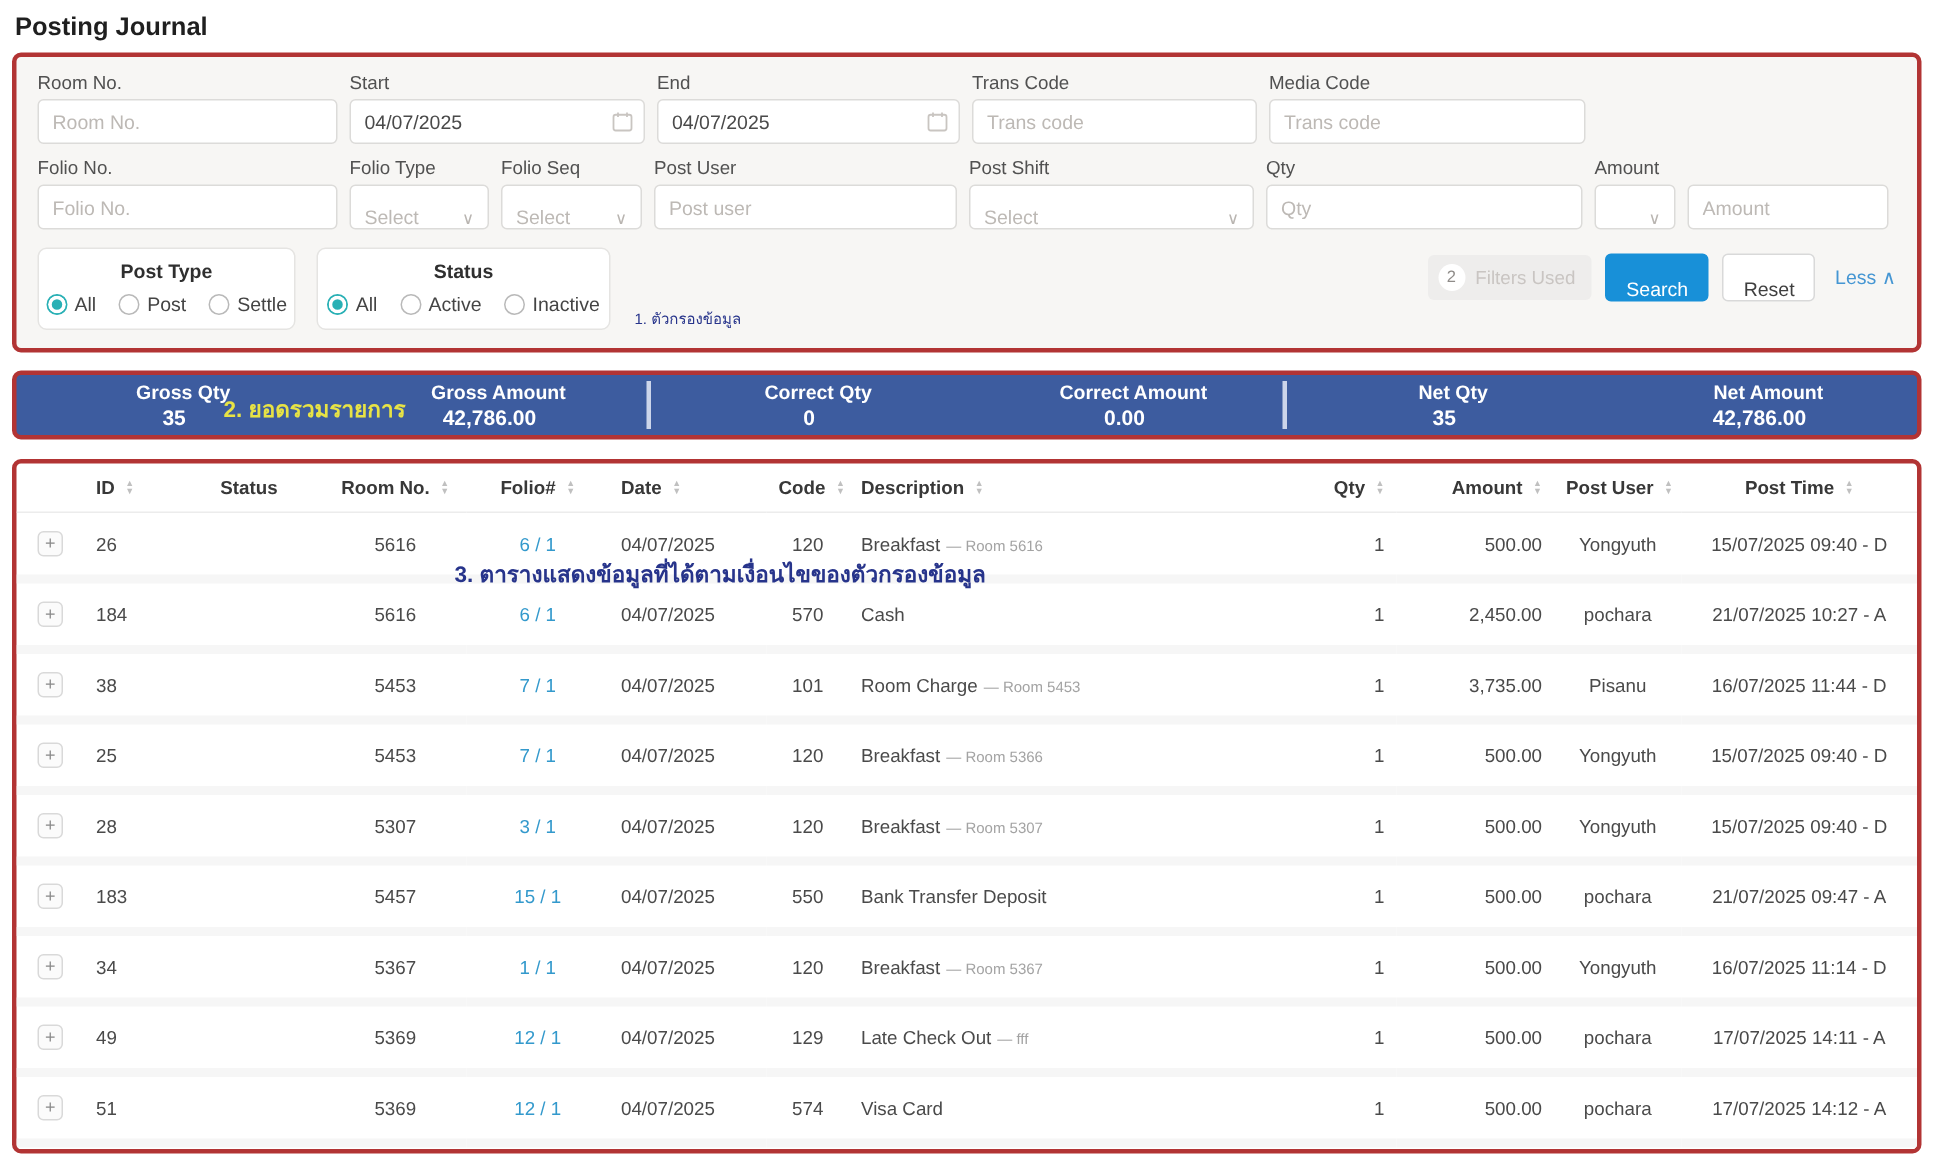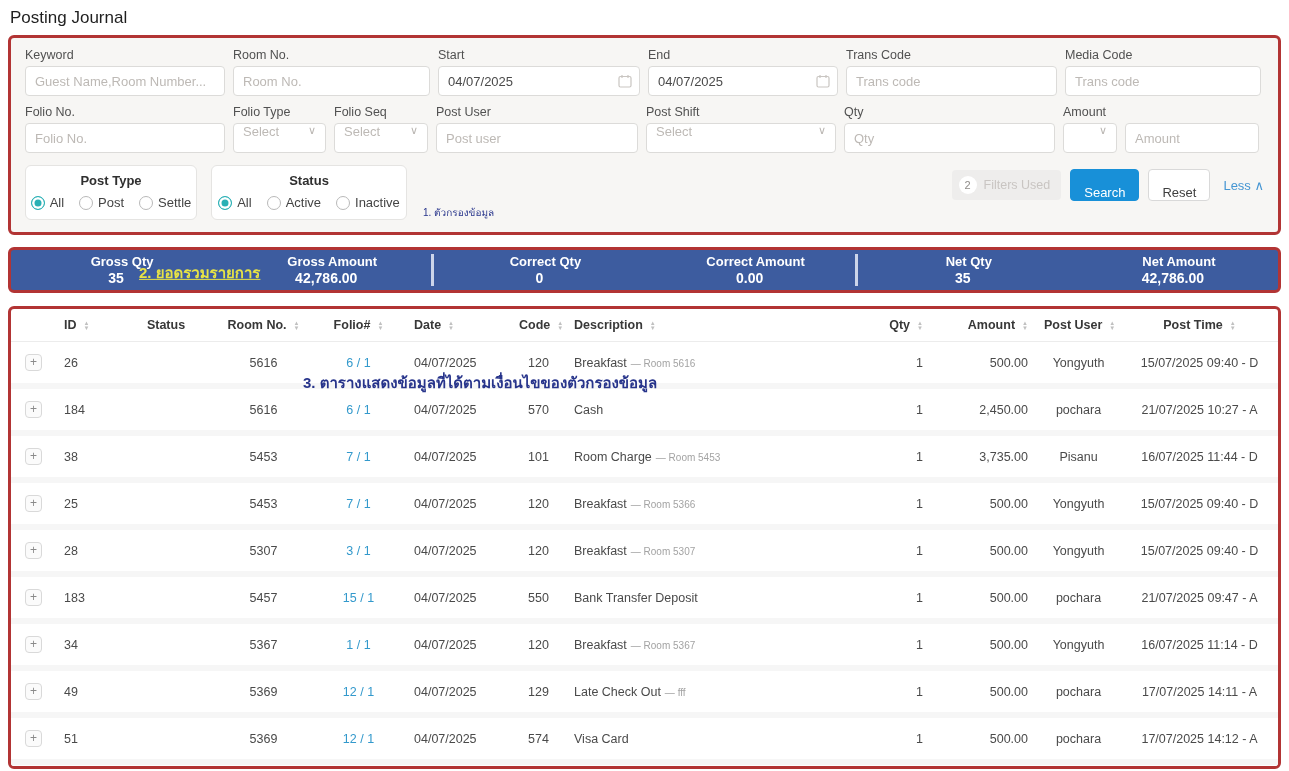--- a/index.html
+++ b/index.html
@@ -8,31 +8,31 @@
     --annotation-blue:#27348b;
     --annotation-yellow:#e7e345;
     --link-blue:#3399cc;
     --search-blue:#1890d8;
     --radio-teal:#29b0b5;
   }
   *{box-sizing:border-box;margin:0;padding:0;}
   html,body{width:1289px;height:771px;overflow:hidden;}
   body{font-family:"Liberation Sans","DejaVu Sans",sans-serif;background:#ffffff;color:#4a4a4a;}
   .page{width:1289px;height:771px;padding:6px 8px 0 8px;position:relative;overflow:hidden;}
-  .page-title{font-size:17px;font-weight:400;color:#1f1f1f;margin:2px 0 7px 2px;}
+  .page-title{font-size:17px;font-weight:700;color:#1f1f1f;margin:2px 0 7px 2px;}
 
   
   .panel{border:3px solid var(--accent-red);border-radius:6px;background:#f7f6f4;padding:10px 14px 12px 14px;position:relative;}
   .fgrid1{display:grid;grid-template-columns:200px 197px 202px 190px 211px 196px;column-gap:8px;margin-bottom:9px;}
   .fgrid2{display:grid;grid-template-columns:200px 93px 94px 202px 190px 211px 54px 134px;column-gap:8px;margin-bottom:12px;}
   .field label{display:block;font-size:12.5px;color:#515151;margin-bottom:4px;}
   .ctrl{position:relative;}
   .ctrl input{width:100%;height:30px;border:1px solid #dcdbd9;border-radius:4px;background:#fff;padding:0 9px;font-size:13px;color:#4a4a4a;font-family:inherit;outline:none;}
   .ctrl input::placeholder{color:#bdb9b5;}
-  .sel{display:flex;align-items:flex-start;justify-content:space-between;height:30px;border:1px solid #dcdbd9;border-radius:4px;background:#fff;padding:0 9px;font-size:13px;color:#bdb9b5;cursor:pointer;}
+  .sel{display:flex;align-items:flex-end;justify-content:space-between;height:30px;border:1px solid #dcdbd9;border-radius:4px;background:#fff;padding:0 9px;font-size:13px;color:#bdb9b5;cursor:pointer;}
   .sel .chev{color:#b9b5b1;font-size:11px;}
   .cal-icon{position:absolute;right:8px;top:8px;width:14px;height:14px;pointer-events:none;}
   .cal-icon svg{display:block;}
 
   .row3{display:flex;align-items:flex-end;}
   .gbox{background:#fff;border:1px solid #e5e4e2;border-radius:6px;padding:7px 10px 9px 10px;text-align:center;}
   .gbox + .gbox{margin-left:14px;}
   .gbox-title{font-size:13px;font-weight:700;color:#2f2f2f;margin-bottom:7px;}
   .opts{display:flex;align-items:center;justify-content:center;gap:15px;}
   .opt{display:flex;align-items:center;gap:5px;font-size:13px;color:#444;cursor:pointer;}
@@ -55,21 +55,21 @@
   .btn-search{background:var(--search-blue);border:1px solid var(--search-blue);color:#fff;}
   .btn-reset{background:#fff;border:1px solid #d9d9d9;color:#3f3f3f;}
   .less-link{font-size:13px;color:#4596d3;cursor:pointer;margin-left:4px;white-space:nowrap;}
 
   
   .summary{border:3px solid var(--accent-red);border-radius:6px;background:var(--summary-bg);margin-top:12px;display:flex;position:relative;padding:4px 0;}
   .sum-cell{flex:1;text-align:center;color:#fff;}
   .sum-cell .lab{font-size:13px;font-weight:700;padding-left:12px;}
   .sum-cell .val{font-size:14px;font-weight:700;margin-top:1px;}
   .sum-cell.divider{border-left:3px solid #ccd5ea;}
-  .annotation2{position:absolute;left:128px;top:50%;transform:translateY(-38%);font-size:15px;font-weight:700;color:var(--annotation-yellow);white-space:nowrap;text-decoration:underline;}
+  .annotation2{position:absolute;left:138px;top:50%;transform:translateY(-38%);font-size:15px;font-weight:700;color:var(--annotation-yellow);white-space:nowrap;}
 
   
   .table-wrap{border:3px solid var(--accent-red);border-radius:6px;background:#fff;margin-top:13px;position:relative;overflow:hidden;height:463px;}
   table{width:100%;border-collapse:collapse;table-layout:fixed;}
   col.c-exp{width:45px;}col.c-id{width:60px;}col.c-status{width:100px;}col.c-room{width:95px;}
   col.c-folio{width:95px;}col.c-date{width:105px;}col.c-code{width:55px;}col.c-desc{width:290px;}
   col.c-qty{width:75px;}col.c-amt{width:105px;}col.c-puser{width:85px;}col.c-ptime{width:157px;}
   thead th{font-size:12.5px;font-weight:700;color:#383838;padding:9px 8px;border-bottom:1px solid #ececec;white-space:nowrap;}
   tbody td{font-size:12.5px;color:#4a4a4a;padding:12px 8px;background:#fff;white-space:nowrap;overflow:hidden;}
   tbody tr:not(:first-child) td{border-top:6px solid #f6f6f6;}
@@ -93,24 +93,20 @@
 </style>
 </head>
 <body>
 
 <div class="page">
   <div class="page-title">Posting Journal</div>
 
   <section class="panel">
     <div class="fgrid1">
       <div class="field">
-        <label>Keyword</label>
-        <div class="ctrl"><input type="text" placeholder="Guest Name,Room Number..." style=""></div>
-      </div>
-      <div class="field">
         <label>Room No.</label>
         <div class="ctrl"><input type="text" placeholder="Room No." style=""></div>
       </div>
       <div class="field">
         <label>Start</label>
         <div class="ctrl">
           <input type="text" readonly="" value="04/07/2025" style="">
           <span class="cal-icon">
               <svg width="14" height="14" viewBox="0 0 14 14">
                 <rect x="1" y="2.5" width="12" height="10.5" rx="1.5" fill="none" stroke="#c9c5c1" stroke-width="1.2"></rect>

